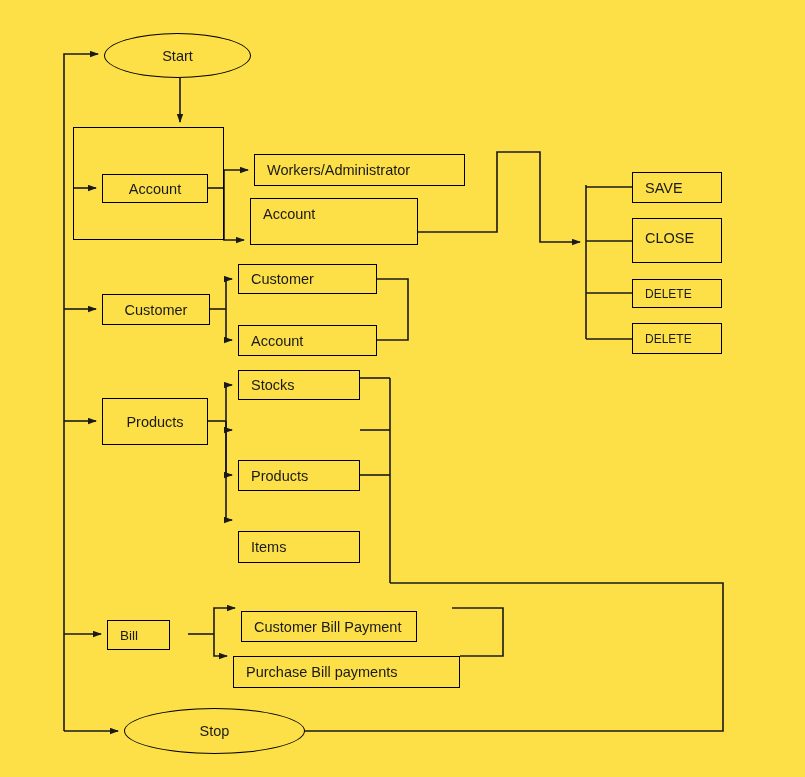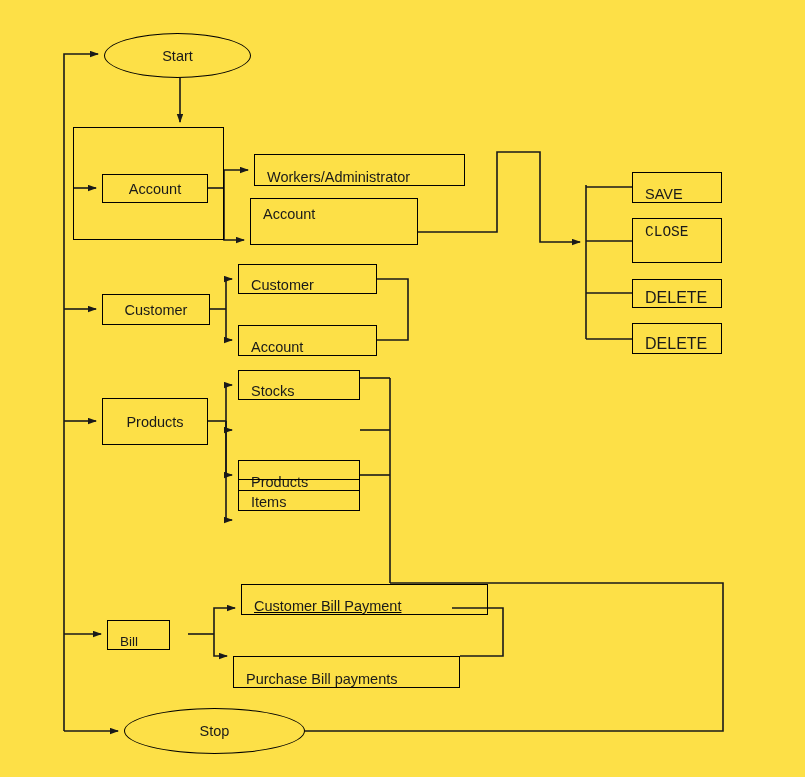--- a/index.html
+++ b/index.html
@@ -3,24 +3,24 @@
 <meta charset="utf-8">
 <style>
   html,body{margin:0;padding:0;background:#ffffff;}
   body{width:805px;height:777px;font-family:"Liberation Sans",sans-serif;}
   #canvas{position:relative;width:805px;height:777px;overflow:hidden;background:#fde047;}
   svg#wires{position:absolute;left:0;top:0;width:805px;height:777px;}
   .node{position:absolute;box-sizing:border-box;border:1.3px solid #000;background:transparent;
         display:flex;align-items:center;}
   .node span{display:block;width:100%;color:#1a1a1a;}
   .lbl-center{text-align:center;}
-  .lbl-left{text-align:left;padding-left:12px;align-items:flex-end;}
+  .lbl-left{text-align:left;padding-left:12px;}
   .t14{font-size:14.5px;}
   .t13{font-size:13.5px;}
-  .t11{font-size:16px;}
+  .t11{font-size:12px;}
   .ellipse-node{position:absolute;box-sizing:border-box;border:1.3px solid #000;border-radius:50%;
         background:transparent;display:flex;align-items:center;justify-content:center;}
   .ellipse-node span{font-size:14.5px;color:#1a1a1a;}
   .grouper{position:absolute;box-sizing:border-box;border:1.3px solid #000;background:transparent;}
 </style>
 </head>
 <body>
 
 <div id="canvas">
 
@@ -125,37 +125,37 @@
 
   <div class="node t14 lbl-left" style="left:238px;top:370px;width:122px;height:30px;">
     <span>Stocks</span>
   </div>
 
 
   <div class="node t14 lbl-left" style="left:238px;top:460px;width:122px;height:31px;">
     <span>Products</span>
   </div>
 
-  <div class="node t14 lbl-left" style="left:238px;top:479px;width:122px;height:32px;">
+  <div class="node t14 lbl-left" style="left:238px;top:531px;width:122px;height:32px;">
     <span>Items</span>
   </div>
 
-  <div class="node t14 lbl-left" style="left:241px;top:584px;width:247px;height:31px;text-decoration:underline;">
+  <div class="node t14 lbl-left" style="left:241px;top:611px;width:176px;height:31px;">
     <span>Customer Bill Payment</span>
   </div>
 
   <div class="node t14 lbl-left" style="left:233px;top:656px;width:227px;height:32px;">
     <span>Purchase Bill payments</span>
   </div>
 
   <div class="node t14 lbl-left" style="left:632px;top:172px;width:90px;height:31px;">
     <span>SAVE</span>
   </div>
 
-  <div class="node t14 lbl-left" style="left:632px;top:218px;width:90px;height:45px;align-items:flex-start;padding-top:5px;font-family:Liberation Mono, monospace;">
+  <div class="node t14 lbl-left" style="left:632px;top:218px;width:90px;height:45px;align-items:flex-start;padding-top:11px;">
     <span>CLOSE</span>
   </div>
 
   <div class="node t11 lbl-left" style="left:632px;top:279px;width:90px;height:29px;">
     <span>DELETE</span>
   </div>
 
   <div class="node t11 lbl-left" style="left:632px;top:323px;width:90px;height:31px;">
     <span>DELETE</span>
   </div>

